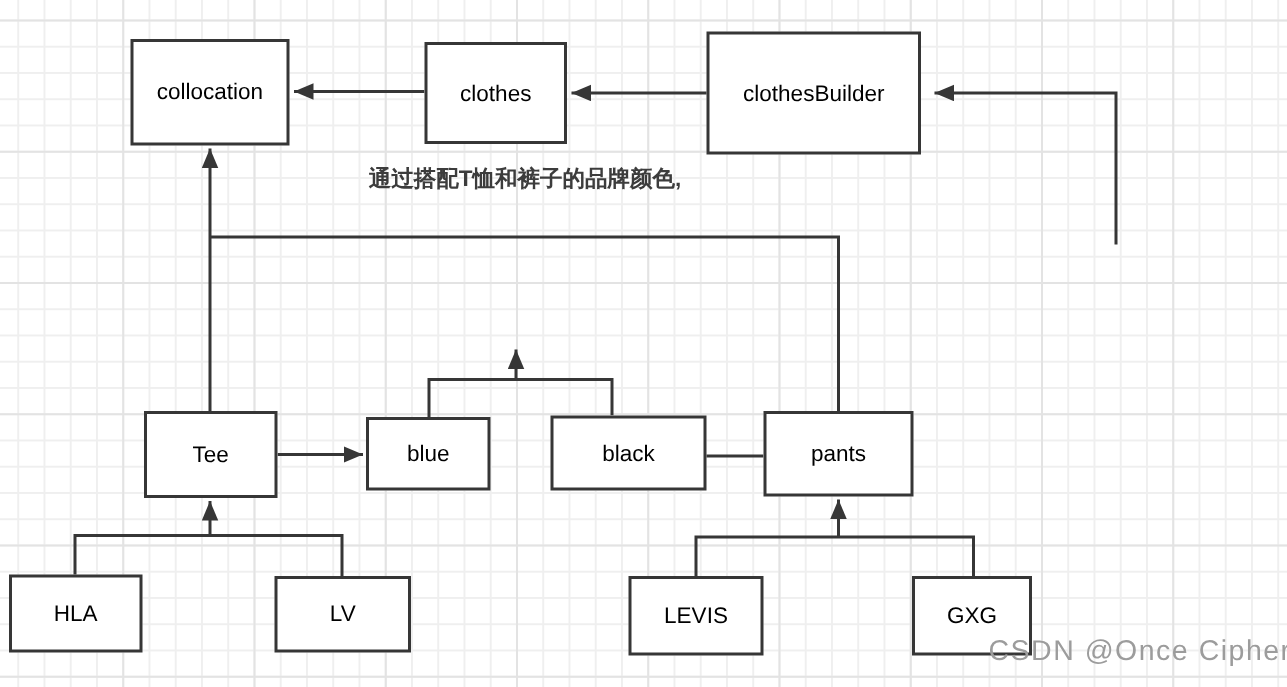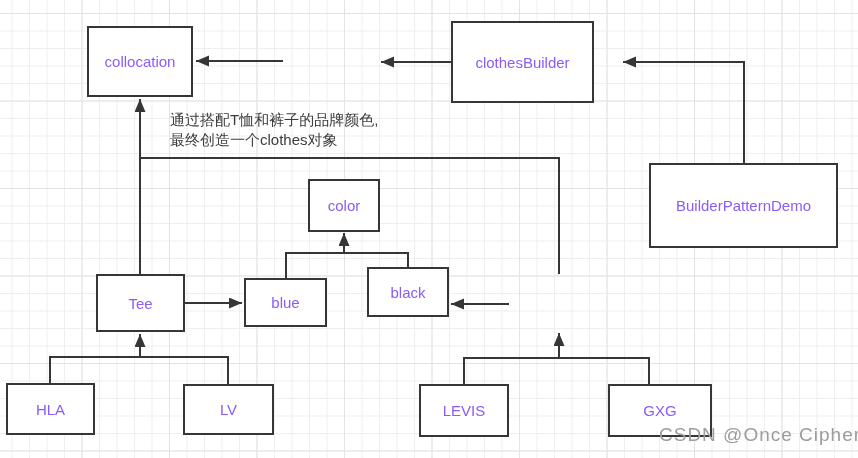--- a/index.html
+++ b/index.html
@@ -26,38 +26,39 @@
     position: absolute;
     left: 0; top: 0;
     width: 858px; height: 458px;
     pointer-events: none;
   }
   .node {
     position: absolute;
     box-sizing: border-box;
     background: #ffffff;
     border: 2px solid #363636;
-    color: #8b5cf6;
+    color: #000000;
     font-size: 15px;
     display: flex;
     align-items: center;
     justify-content: center;
     white-space: nowrap;
     z-index: 2;
   }
   .annotation {
     position: absolute;
     left: 170px;
     top: 110px;
     width: 360px;
-    text-align: left;
+    text-align: center;
     font-size: 15px;
     line-height: 20px;
     color: #3c3c3c;
     z-index: 3;
+    font-weight: bold;
   }
   .watermark {
     position: absolute;
     left: 659px;
     top: 424px;
     font-size: 19px;
     letter-spacing: 1px;
     color: #9c9c9c;
     z-index: 4;
     white-space: nowrap;
@@ -96,42 +97,41 @@
 
     <path d="M50,385 L50,357 L228,357 L228,384"></path>
     <path d="M140,357 L140,334" marker-end="url(#arw)"></path>
 
     <path d="M464,384 L464,358 L649,358 L649,384"></path>
     <path d="M559,358 L559,333" marker-end="url(#arw)"></path>
   </svg>
 
   <div class="node" style="left:87px;  top:26px;  width:106px; height:71px">collocation</div>
 
+  <div class="node" style="left:283px; top:28px;  width:95px;  height:68px">clothes</div>
 
-  <div class="node" style="left:451px; top:21px;  width:143px; height:82px">clothesBuilder</div>
+  <div class="node" style="left:471px; top:21px;  width:143px; height:82px">clothesBuilder</div>
 
-  <div class="node" style="left:649px; top:163px; width:189px; height:85px">BuilderPatternDemo</div>
 
-  <div class="node" style="left:308px; top:179px; width:72px;  height:53px">color</div>
 
   <div class="node" style="left:244px; top:278px; width:83px;  height:49px">blue</div>
 
   <div class="node" style="left:96px;  top:274px; width:89px;  height:58px">Tee</div>
 
-  <div class="node" style="left:367px; top:267px; width:82px;  height:50px">black</div>
+  <div class="node" style="left:367px; top:277px; width:104px;  height:50px">black</div>
 
+  <div class="node" style="left:509px; top:274px; width:100px; height:57px">pants</div>
 
   <div class="node" style="left:6px;   top:383px; width:89px;  height:52px">HLA</div>
 
   <div class="node" style="left:183px; top:384px; width:91px;  height:51px">LV</div>
 
   <div class="node" style="left:419px; top:384px; width:90px;  height:53px">LEVIS</div>
 
-  <div class="node" style="left:608px; top:384px; width:104px;  height:53px">GXG</div>
+  <div class="node" style="left:608px; top:384px; width:80px;  height:53px">GXG</div>
 
   <div class="annotation">
     <div>通过搭配T恤和裤子的品牌颜色,</div>
-    <div>最终创造一个clothes对象</div>
   </div>
 
   <div class="watermark">CSDN @Once Cipher</div>
 
 </div>
 
 </body></html>

